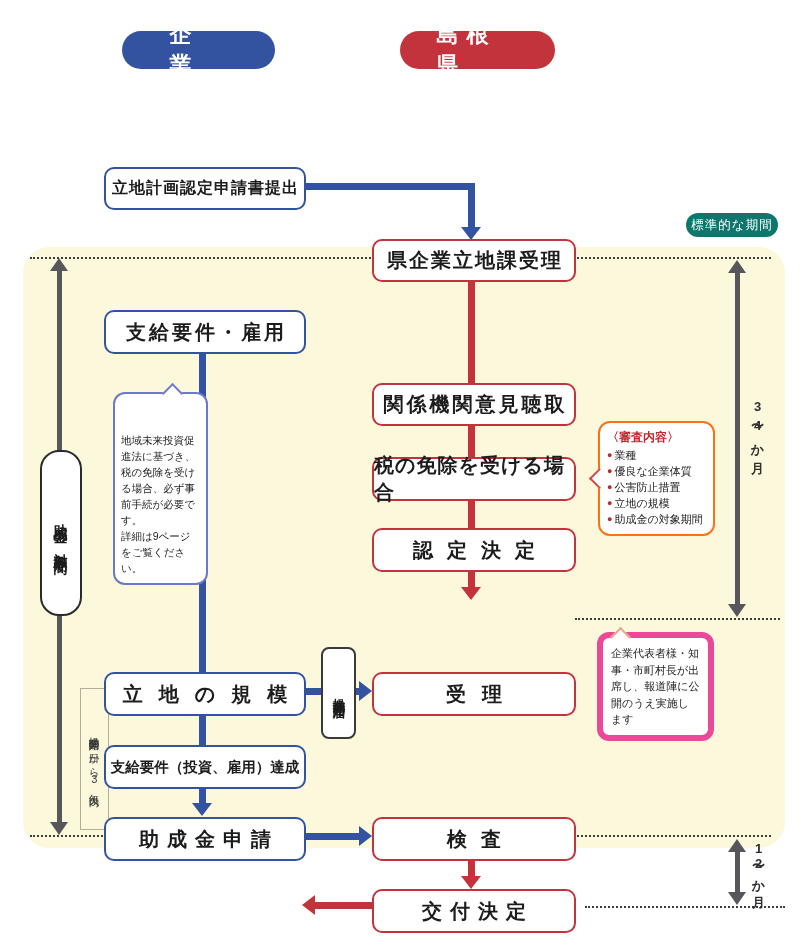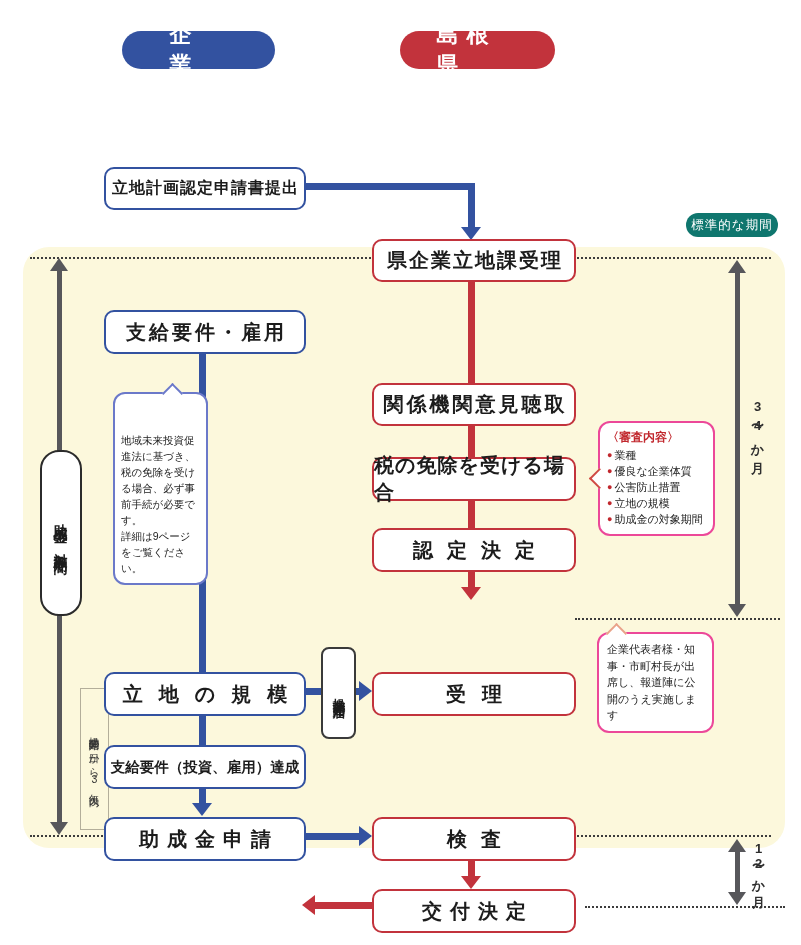--- a/index.html
+++ b/index.html
@@ -64,25 +64,25 @@
            display:flex;align-items:center;justify-content:center;}
   .oplabel .vtext{font-size:12.5px;font-weight:700;letter-spacing:2px;color:#1c1c1c;}
   .bracket{position:absolute;border:1.5px solid #b3ae9a;z-index:1;display:flex;align-items:center;justify-content:center;}
   .bracket .vtext{font-size:10.5px;color:#333;letter-spacing:1px;}
 
   
   .callout{position:absolute;background:#fff;border-radius:12px;z-index:5;box-sizing:border-box;}
   .callout .ptr{position:absolute;width:13px;height:13px;background:#fff;transform:rotate(45deg);}
   .note-blue{border:2px solid #6b79c9;padding:7px 6px;font-size:10.5px;line-height:1.52;color:#222;white-space:pre-line;}
   .note-blue .ptr{top:-8px;left:50px;border-top:2px solid #6b79c9;border-left:2px solid #6b79c9;}
-  .note-review{border:2px solid #ec4899;padding:6px 7px;font-size:11px;line-height:1.45;color:#222;}
+  .note-review{border:2px solid #f97316;padding:6px 7px;font-size:11px;line-height:1.45;color:#222;}
   .note-review .ptr{left:-8px;top:48px;border-left:2px solid #d04a42;border-bottom:2px solid #d04a42;}
   .note-review .ttl{color:#c1272d;font-weight:bold;font-size:12px;margin-bottom:2px;}
   .note-review .item::before{content:"●";color:#c1272d;font-size:9px;margin-right:2px;vertical-align:1px;}
-  .note-ceremony{border:2px solid #ec4899;padding:7px 8px;font-size:11px;line-height:1.5;color:#222;}
+  .note-ceremony{border:6px solid #ec4899;padding:7px 8px;font-size:11px;line-height:1.5;color:#222;}
   .note-ceremony .ptr{top:-8px;left:10px;border-top:2px solid #e9a288;border-left:2px solid #e9a288;}
 </style>
 </head>
 <body>
 
 <div class="canvas">
 
   <div class="yellow"></div>
 
   <div class="dotted" style="left:30px;top:257px;width:741px;"></div>

